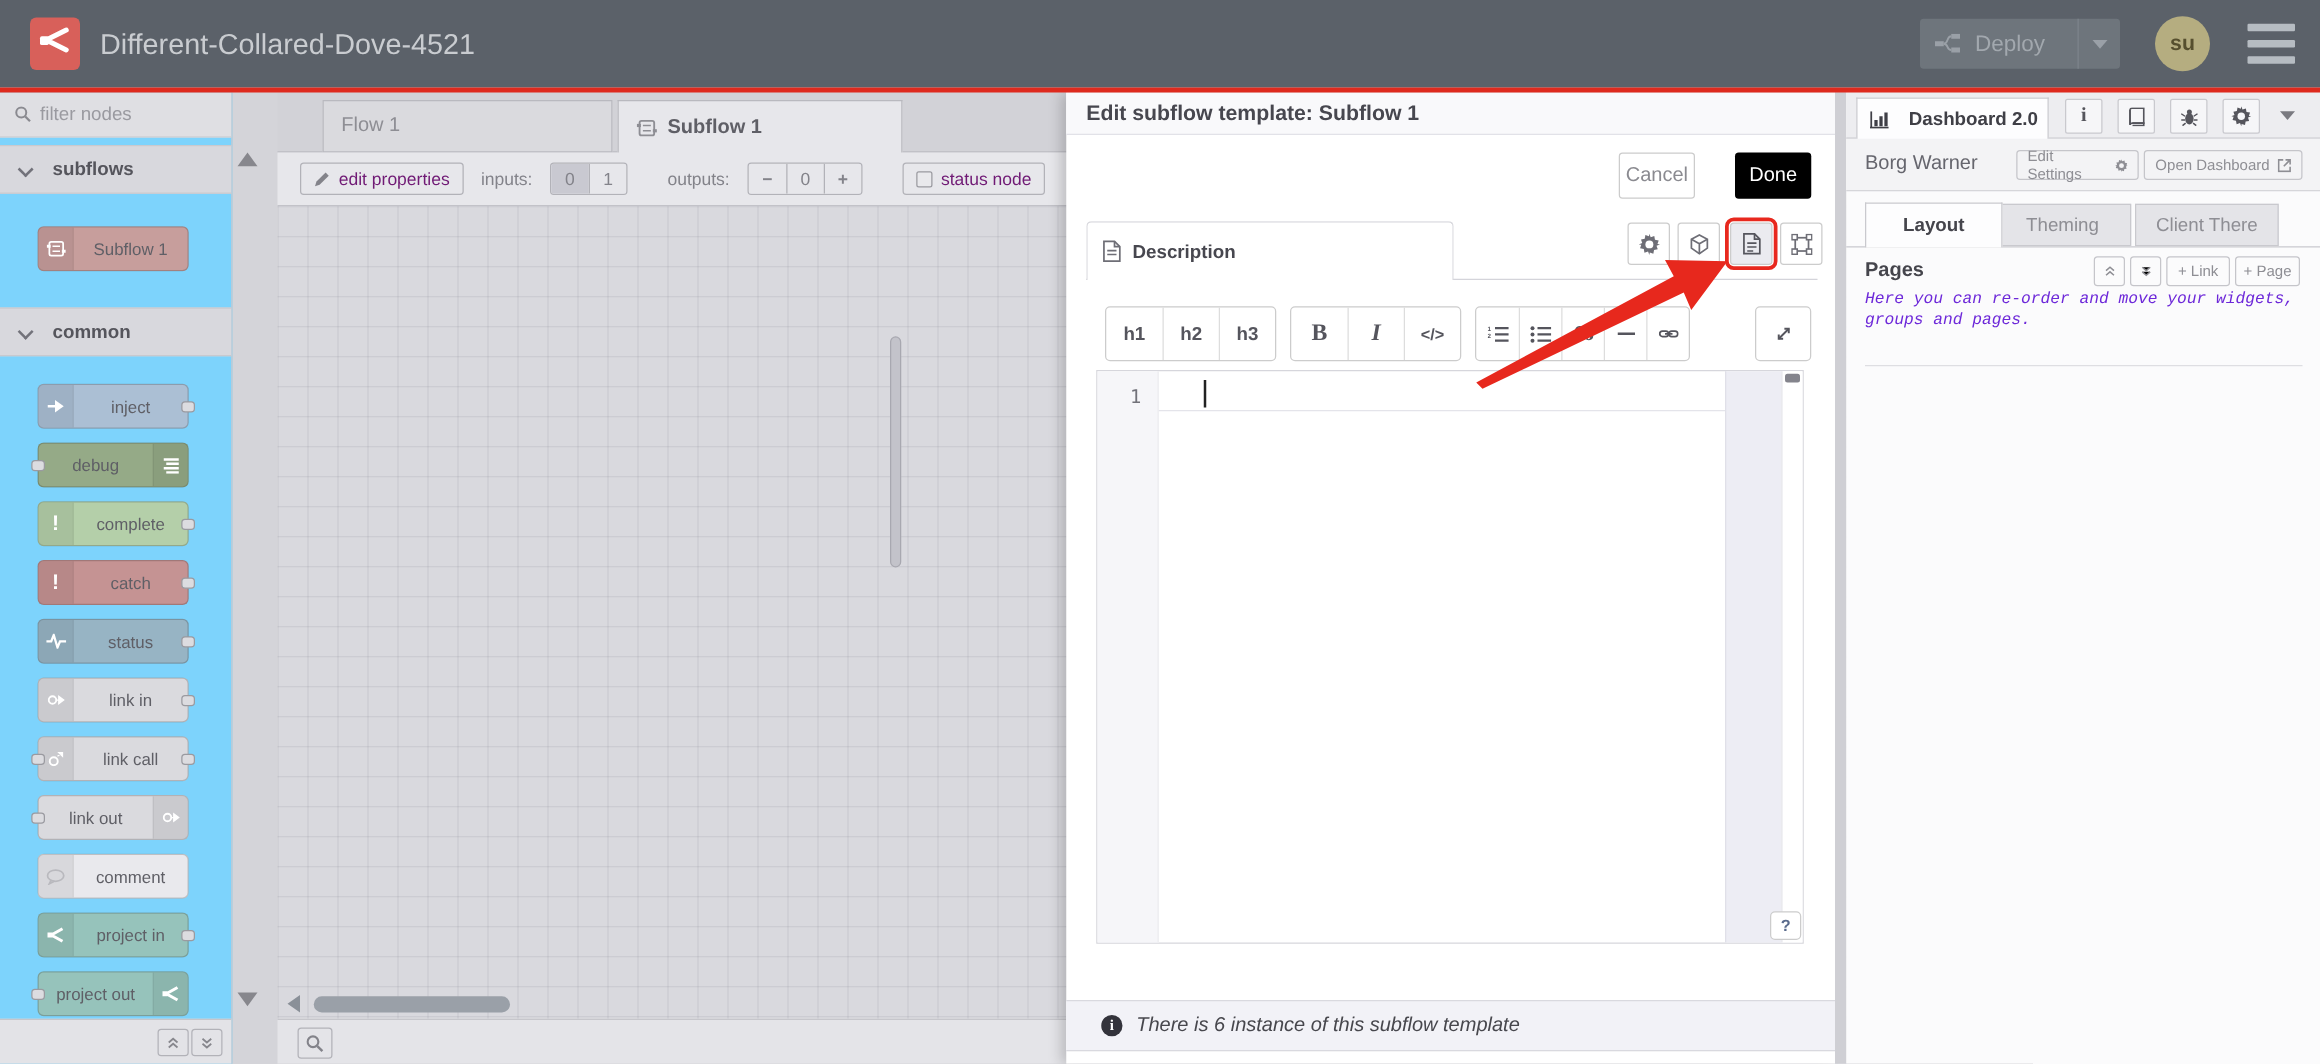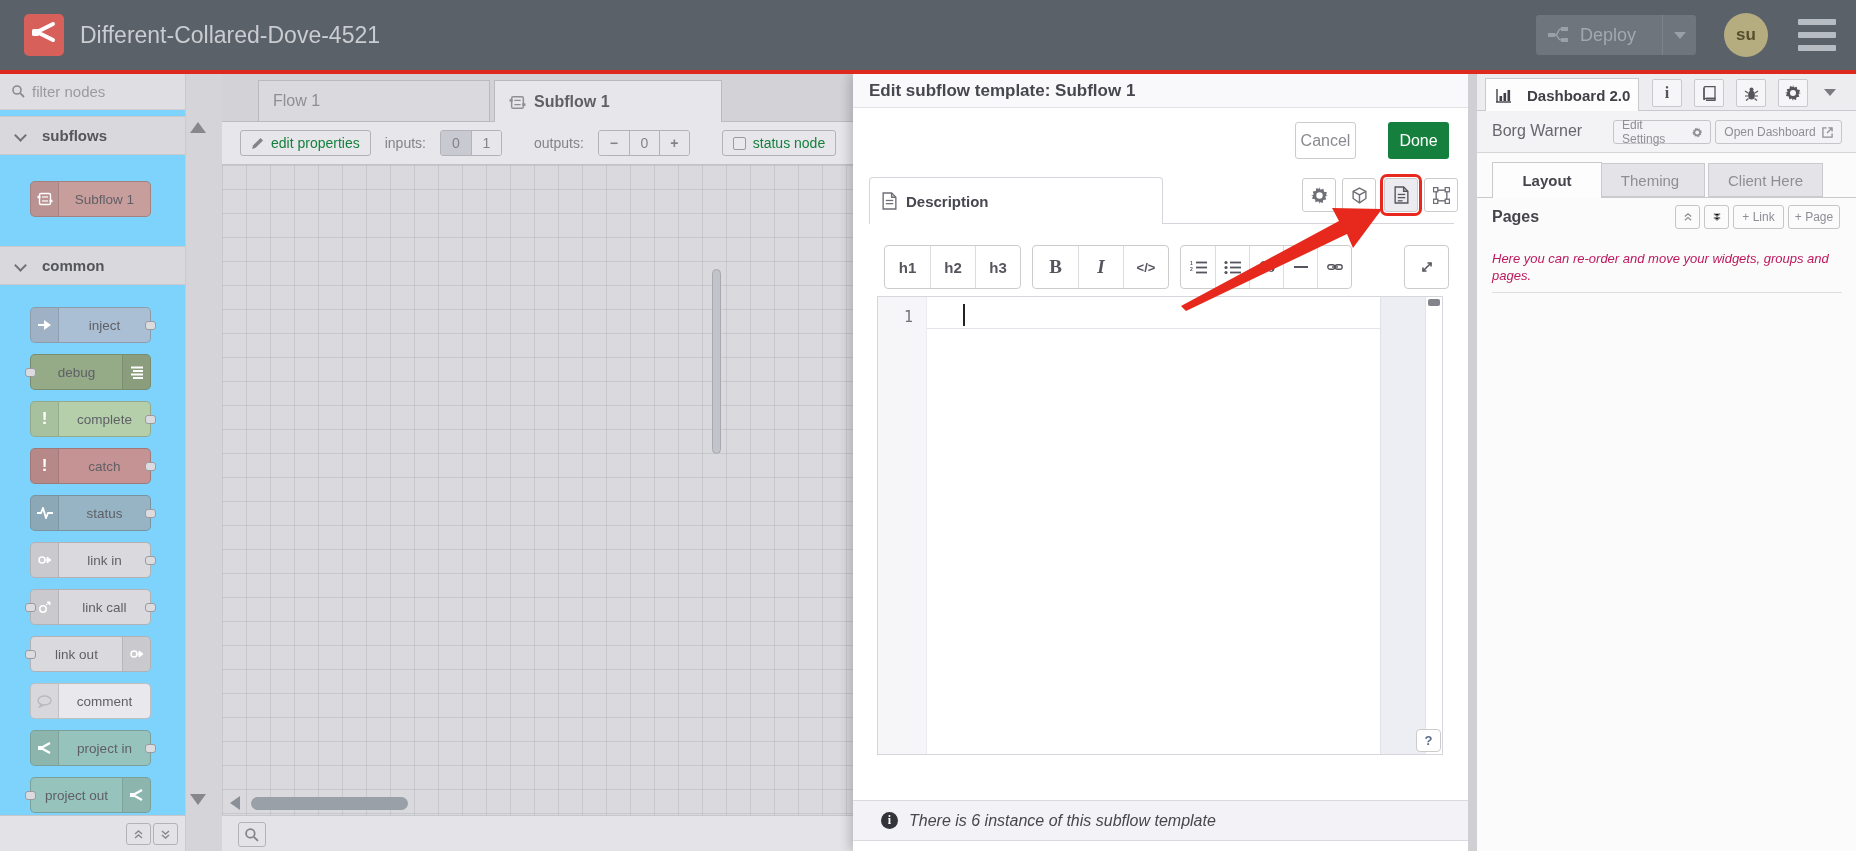--- a/index.html
+++ b/index.html
@@ -41,21 +41,21 @@
   #palette-footer { position:absolute; bottom:0; left:0; right:0; height:36px; background:#e3e3e7; border-top:1px solid #c6c6cb; }
   .mini-btn { position:absolute; top:7px; width:25px; height:22px; border:1px solid #b2b2b8; border-radius:3px; background:#e3e3e7; display:flex; align-items:center; justify-content:center; }
 
   
   #workspace { position:absolute; left:222px; top:74px; width:1255px; bottom:0; }
   #tabbar { position:absolute; left:0; top:0; right:0; height:48px; background:#d2d2d7; border-bottom:1px solid #bcbcc2; }
   .wtab { position:absolute; top:6px; height:42px; border:1px solid #b9b9bf; display:flex; align-items:center; padding-left:14px; font-size:16px; gap:8px;}
   #tab-flow1 { left:36px; width:232px; background:#dadade; color:#8e8e94; }
   #tab-subflow1 { left:272px; width:228px; height:43px; background:#e7e7eb; border-bottom:none; color:#5f5f66; font-weight:bold; }
   #wtoolbar { position:absolute; left:0; top:48px; right:0; height:43px; background:#e7e7eb; border-bottom:1px solid #c2c2c8; display:flex; align-items:center; padding-left:18px; gap:14px; }
-  .tbtn { height:26px; border:1px solid #b2b2b8; border-radius:3px; background:#e7e7eb; color:#15803d; font-size:14px; display:flex; align-items:center; padding:0 10px; gap:7px; }
+  .tbtn { height:26px; border:1px solid #b2b2b8; border-radius:3px; background:#e7e7eb; color:#701a75; font-size:14px; display:flex; align-items:center; padding:0 10px; gap:7px; }
   .tlabel { color:#83838a; font-size:14px; }
   .seg { display:flex; height:26px; border:1px solid #b2b2b8; border-radius:3px; overflow:hidden; }
   .seg .cell { width:30px; display:flex; align-items:center; justify-content:center; font-size:14px; color:#83838a; background:#e7e7eb; border-left:1px solid #b2b2b8; }
   .seg .cell:first-child { border-left:none; }
   .seg .cell.sel { background:#c9c9d1; }
   .chk { width:13px; height:13px; border:1px solid #9a9aa0; border-radius:2px; background:#e9e9ec; }
   #canvas { position:absolute; left:0; top:91px; right:0; bottom:36px; background:#d9d9de;
     background-image:linear-gradient(rgba(110,110,125,.16) 1px, transparent 1px),
                      linear-gradient(90deg, rgba(110,110,125,.16) 1px, transparent 1px);
     background-size:24px 24px; }
@@ -100,21 +100,21 @@
   .sb-ibtn { position:absolute; top:5px; width:30px; height:28px; border:1px solid #c9c9ce; border-radius:2px; background:#f6f6f8; display:flex; align-items:center; justify-content:center; color:#55555c; }
   #sb-projrow { position:absolute; left:0; top:37px; right:0; height:42px; background:#f3f3f5; border-bottom:1px solid #d6d6da; }
   #project-name { position:absolute; left:15px; top:11px; font-size:16px; color:#66666e; }
   .sb-sm-btn { position:absolute; top:9px; height:24px; border:1px solid #c5c5ca; border-radius:3px; background:#f3f3f5; color:#8e8e94; font-size:12px; display:flex; align-items:center; justify-content:center; gap:6px; padding:0 8px; }
   #sb-tabs2 { position:absolute; left:0; top:79px; right:0; height:45px; border-bottom:1px solid #c9c9ce; }
   .sb-tab { position:absolute; top:10px; height:34px; display:flex; align-items:center; justify-content:center; font-size:15px; }
   .sb-tab.active { background:#fdfdfe; border:1px solid #c9c9ce; border-bottom:none; font-weight:bold; color:#45454c; height:36px; top:9px; z-index:2; }
   .sb-tab.inactive { background:#e4e4e8; border:1px solid #c9c9ce; color:#8e8e94; }
   #pages-head { position:absolute; left:15px; top:134px; font-size:16px; font-weight:bold; color:#45454c; }
   .pg-btn { position:absolute; top:131px; height:24px; border:1px solid #c5c5ca; border-radius:3px; background:#fbfbfc; color:#8e8e94; font-size:12px; display:flex; align-items:center; justify-content:center; }
-  #sb-help { position:absolute; left:15px; top:176px; width:345px; font-style:italic; font-size:13px; color:#be185d; line-height:17px; }
+  #sb-help { position:absolute; left:15px; top:156px; width:345px; font-style:italic; font-size:13px; color:#6d28d9; line-height:17px;font-family:Liberation Mono, monospace; }
   #sb-divider { position:absolute; left:15px; right:14px; top:218px; border-top:1px solid #dedee2; }
 
   
   #annotation { position:absolute; left:0; top:0; z-index:60; pointer-events:none; }
   svg { display:block; }
 </style>
 </head>
 <body>
 
 <div id="stage">
@@ -376,21 +376,21 @@
           <line x1="8.2" y1="8.2" x2="12" y2="12" stroke="#83838a" stroke-width="1.8"></line>
         </svg>
       </div>
     </div>
   </div>
 
   <div id="tray">
     <div id="tray-title">Edit subflow template: Subflow 1</div>
 
     <div class="dlg-btn" id="cancel-btn">Cancel</div>
-    <div class="dlg-btn" id="done-btn" style="background-color: #15803d;">Done</div>
+    <div class="dlg-btn" id="done-btn" style="background-color: #000000;">Done</div>
 
     <div id="tabrow-line"></div>
     <div id="desc-tab">
       <svg width="15" height="18" viewBox="0 0 14 17">
           <path d="M1 1h8l4 4v11H1z" stroke="#6e6e76" stroke-width="1.3" fill="none"></path>
           <path d="M9 1v4h4" stroke="#6e6e76" stroke-width="1.3" fill="none"></path>
           <line x1="3.5" y1="8" x2="10.5" y2="8" stroke="#6e6e76" stroke-width="1.2"></line>
           <line x1="3.5" y1="11" x2="10.5" y2="11" stroke="#6e6e76" stroke-width="1.2"></line>
         </svg>
       <span>Description</span>
@@ -558,21 +558,21 @@
     </div>
 
     <div id="sb-tabs2">
       <div class="sb-tab active" style="left:3px; width:110px;margin-left:12px;">
         <span>Layout</span>
       </div>
       <div class="sb-tab inactive" style="left:118px; width:110px;">
         <span>Theming</span>
       </div>
       <div class="sb-tab inactive" style="left:231px; width:115px;">
-        <span>Client Here</span>
+        <span>Client There</span>
       </div>
     </div>
 
     <div id="pages-head">Pages</div>
     <div class="pg-btn" style="left:198px; width:25px;">
       <svg width="10" height="10" viewBox="0 0 11 11">
           <path d="M2 5L5.5 2 9 5M2 9L5.5 6 9 9" stroke="#8e8e94" stroke-width="1.3" fill="none"></path>
         </svg>
     </div>
     <div class="pg-btn" style="left:227px; width:25px;">

